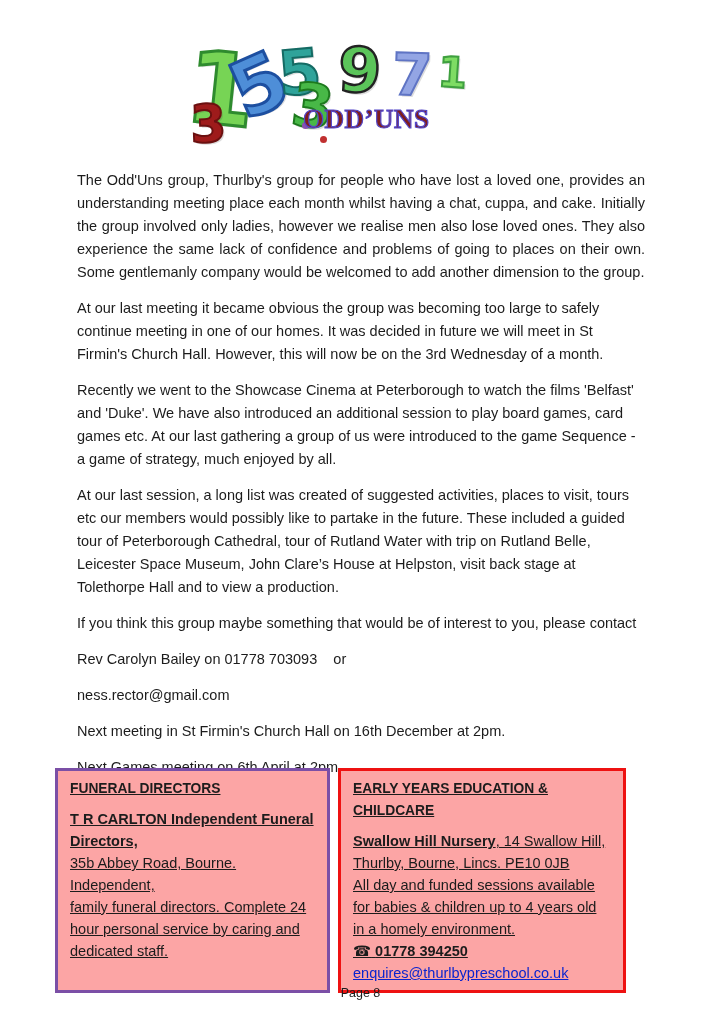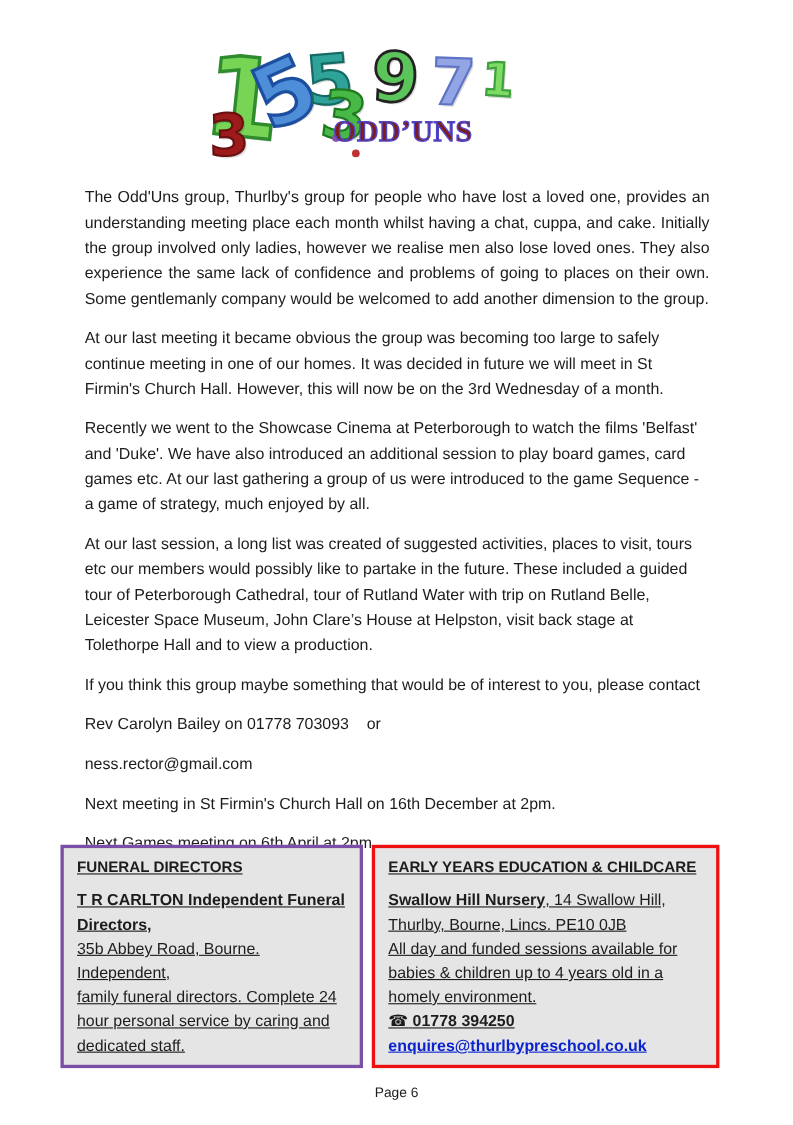--- a/index.html
+++ b/index.html
@@ -29,27 +29,27 @@
     font-family:"Liberation Serif",serif;font-weight:bold;font-size:27px;
     color:#7f1d1d;-webkit-text-stroke:1.2px #5246C8;letter-spacing:.5px;
   }
   
   .body-col{position:absolute;left:64px;top:156px;width:594px;font-size:14.5px;line-height:23px;}
   .body-col p{margin:13px;}
   .just{text-align:justify;}
   .gap{margin-top:9px !important;}
   
   .boxes{position:absolute;left:55px;top:768px;width:615px;display:flex;gap:8px;align-items:stretch;}
-  .adbox{box-sizing:border-box;padding:7px 12px 6px 12px;font-size:14.5px;line-height:22px;background:#e5e5e5;}
+  .adbox{box-sizing:border-box;padding:7px 12px 6px 12px;font-size:14.5px;line-height:22px;background:#fca5a5;}
   .adbox.purple{border:3px solid #7B4FA6;width:275px;}
-  .adbox.red{border:3px solid #EE1111;width:316px;}
+  .adbox.red{border:3px solid #EE1111;width:288px;}
   .box-heading{font-weight:bold;text-decoration:underline;font-size:13.8px;margin-bottom:8px;}
   .bold{font-weight:bold;}
   .adbox p{margin:0;text-decoration:underline;}
-  .email-link{color:#0B24CE;font-weight:bold;text-decoration:underline;display:inline-block;}
+  .email-link{color:#0B24CE;font-weight:normal;text-decoration:underline;display:inline-block;}
   .phone-icon{font-family:"DejaVu Sans",sans-serif;}
   
   .footer{position:absolute;left:0;top:986px;width:721px;text-align:center;font-size:12.5px;color:#1c1c1c;}
 </style>
 </head>
 <body>
 
 <div class="page">
 
   <div class="logo">
@@ -91,15 +91,15 @@
     <div class="adbox red">
       <div class="box-heading">EARLY YEARS EDUCATION &amp; CHILDCARE</div>
       <p><span class="bold">Swallow Hill Nursery</span><span>, 14 Swallow Hill, Thurlby, Bourne, Lincs. PE10 0JB</span></p>
       <p>All day and funded sessions available for babies &amp; children up to 4 years old in a homely environment.</p>
       <p class="bold"><span class="phone-icon">☎</span> <span>01778 394250</span></p>
       <a class="email-link" href="#">enquires@thurlbypreschool.co.uk</a>
     </div>
 
   </div>
 
-  <div class="footer">Page 6</div>
+  <div class="footer">Page 8</div>
 
 </div>
 
 </body></html>

